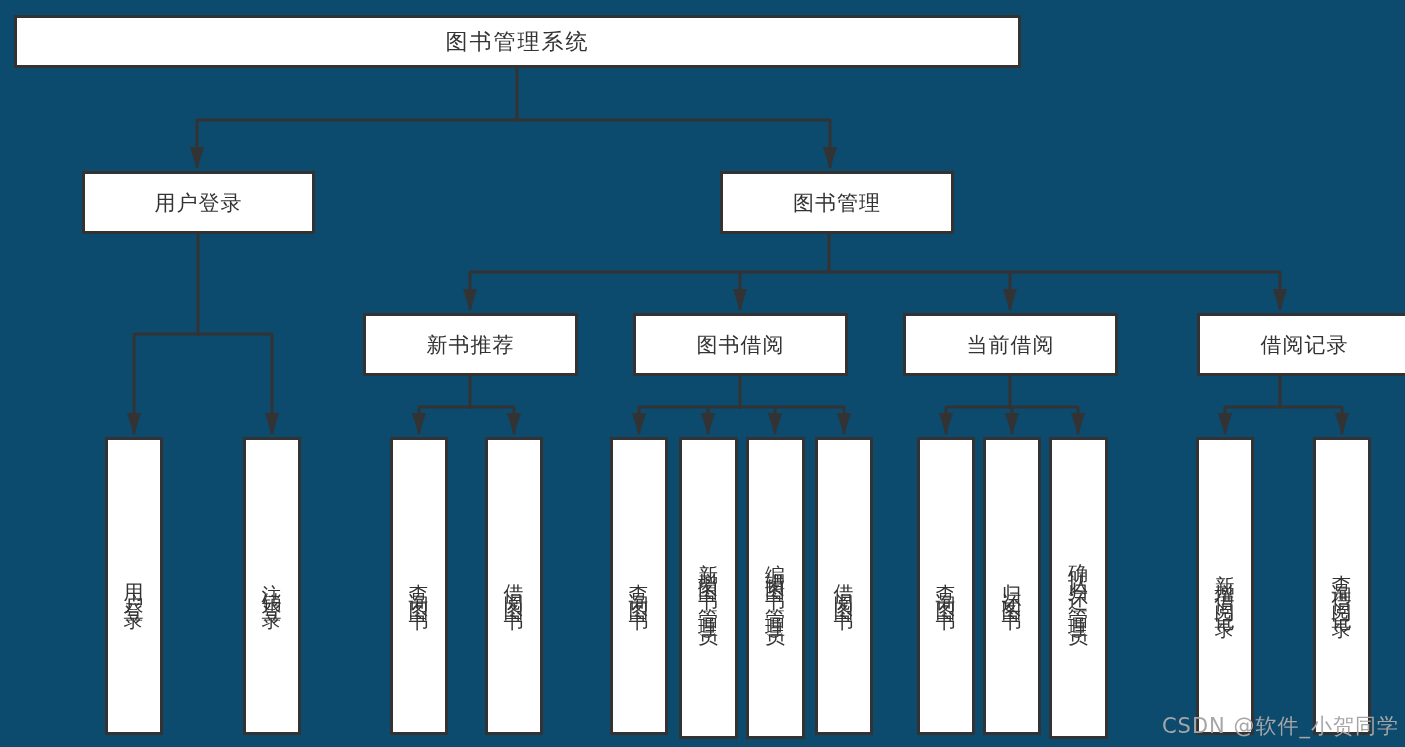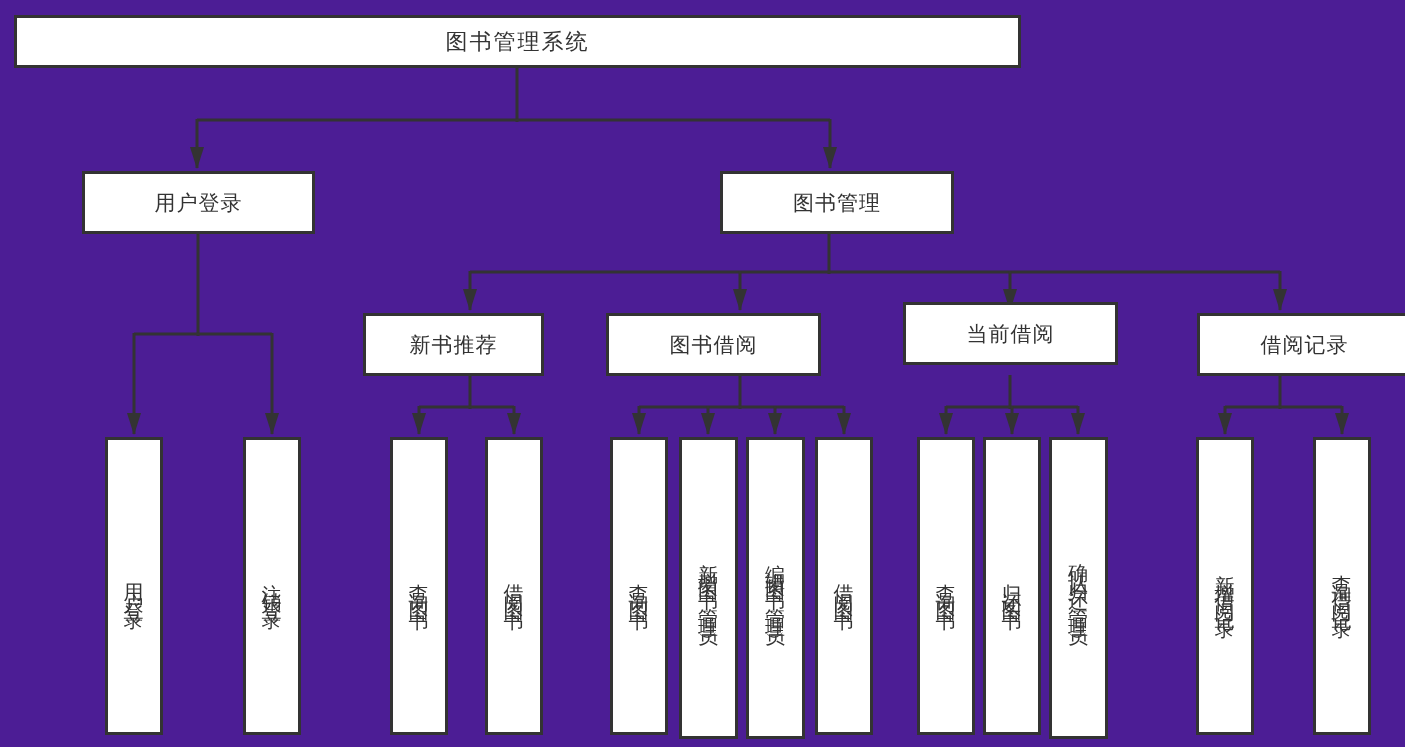--- a/index.html
+++ b/index.html
@@ -5,21 +5,21 @@
   html, body {
     margin: 0;
     padding: 0;
     background: #ffffff;
     font-family: "DejaVu Sans", "Liberation Sans", sans-serif;
   }
   #canvas {
     position: relative;
     width: 1405px;
     height: 747px;
-    background: #4c1d95;
+    background: #0c4a6e;
     overflow: hidden;
   }
   #connector-svg {
     position: absolute;
     left: 0;
     top: 0;
     z-index: 0;
   }
   .node {
     position: absolute;
@@ -129,37 +129,38 @@
       <line x1="1225" y1="406" x2="1225" y2="434" marker-end="url(#arrow)"></line>
       <line x1="1342" y1="406" x2="1342" y2="434" marker-end="url(#arrow)"></line>
     </g>
   </svg>
 
   <div class="node h root" style="left:14px; top:15px; width:1007px; height:53px;">图书管理系统</div>
 
   <div class="node h" style="left:82px; top:171px; width:233px; height:63px;">用户登录</div>
   <div class="node h" style="left:712px; top:171px; width:234px; height:63px;margin-left:8px;">图书管理</div>
 
-  <div class="node h" style="left:363px; top:313px; width:181px; height:63px;">新书推荐</div>
-  <div class="node h" style="left:606px; top:313px; width:215px; height:63px;">图书借阅</div>
-  <div class="node h" style="left:903px; top:302px; width:215px; height:63px;text-align:right;">当前借阅</div>
+  <div class="node h" style="left:363px; top:313px; width:215px; height:63px;">新书推荐</div>
+  <div class="node h" style="left:633px; top:313px; width:215px; height:63px;">图书借阅</div>
+  <div class="node h" style="left:903px; top:313px; width:215px; height:63px;text-align:right;">当前借阅</div>
   <div class="node h" style="left:1173px; top:313px; width:215px; height:63px;margin-left:24px;">借阅记录</div>
 
   <div class="node v" style="left:105px; top:437px; width:58px; height:298px;">用户登录</div>
   <div class="node v" style="left:243px; top:437px; width:58px; height:298px;">注销登录</div>
 
   <div class="node v" style="left:390px; top:437px; width:58px; height:298px;">查询图书</div>
   <div class="node v" style="left:485px; top:437px; width:58px; height:298px;">借阅图书</div>
 
   <div class="node v" style="left:610px; top:437px; width:58px; height:298px;">查询图书</div>
   <div class="node v" style="left:679px; top:437px; width:59px; height:302px;">新增图书（管理员）</div>
   <div class="node v" style="left:746px; top:437px; width:59px; height:302px;">编辑图书（管理员）</div>
   <div class="node v" style="left:815px; top:437px; width:58px; height:298px;">借阅图书</div>
 
   <div class="node v" style="left:917px; top:437px; width:58px; height:298px;">查询图书</div>
   <div class="node v" style="left:983px; top:437px; width:58px; height:298px;">归还图书</div>
   <div class="node v" style="left:1049px; top:437px; width:59px; height:302px;">确认归还（管理员）</div>
 
   <div class="node v" style="left:1196px; top:437px; width:58px; height:298px;">新增借阅记录</div>
   <div class="node v" style="left:1313px; top:437px; width:58px; height:298px;">查询借阅记录</div>
 
+  <div class="watermark">CSDN @软件_小贺同学</div>
 
 </div>
 
 </body></html>

